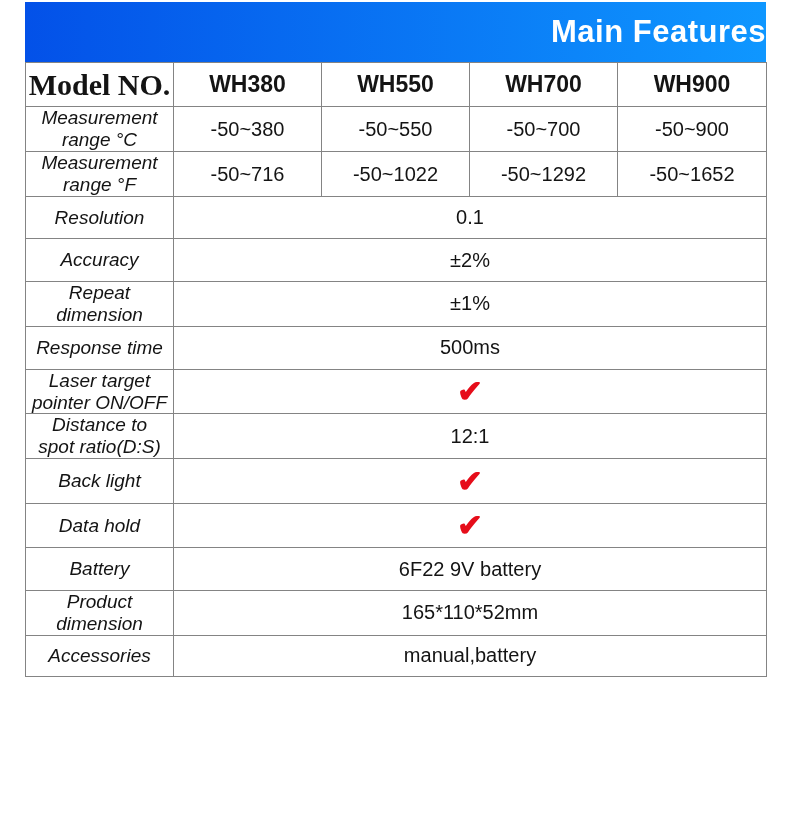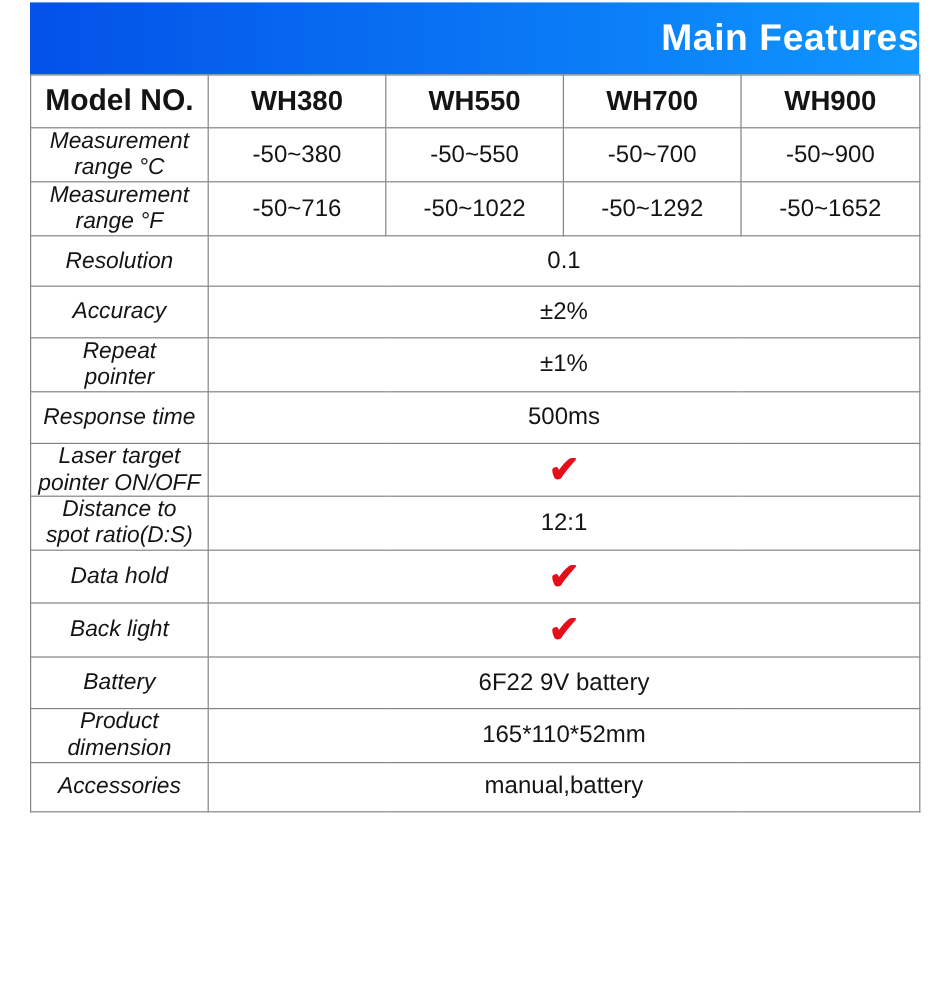--- a/index.html
+++ b/index.html
@@ -49,22 +49,23 @@
     padding:0 2px;
     overflow:hidden;
   }
   td.lbl{
     font-size:19px;
     line-height:1.15;
     white-space:pre-line;
     font-style:italic;
   }
   td.model-h{
-    font-size:25px;
+    font-size:30px;
     font-weight:bold;
+    font-family:Liberation Serif, serif;
   }
   td.model{
     font-size:23px;
     font-weight:bold;
   }
   td.val{
     font-size:20px;
   }
   td.chk{
     font-size:20px;
@@ -126,48 +127,48 @@
         <td class="val" colspan="4">0.1</td>
       </tr>
 
       <tr style="height:43px">
         <td class="lbl">Accuracy</td>
         <td class="val" colspan="4">±2%</td>
       </tr>
 
       <tr style="height:43px">
         <td class="lbl">Repeat
-pointer</td>
+dimension</td>
         <td class="val" colspan="4">±1%</td>
       </tr>
 
       <tr style="height:43px">
         <td class="lbl">Response time</td>
         <td class="val" colspan="4">500ms</td>
       </tr>
 
       <tr style="height:44px">
         <td class="lbl">Laser target
 pointer ON/OFF</td>
         <td class="chk" colspan="4"><span class="check">✔</span></td>
       </tr>
 
       <tr style="height:43px">
         <td class="lbl">Distance to
 spot ratio(D:S)</td>
         <td class="val" colspan="4">12:1</td>
       </tr>
 
-      <tr style="height:44px">
-        <td class="lbl">Data hold</td>
+      <tr style="height:45px">
+        <td class="lbl">Back light</td>
         <td class="chk" colspan="4"><span class="check">✔</span></td>
       </tr>
 
-      <tr style="height:45px">
-        <td class="lbl">Back light</td>
+      <tr style="height:44px">
+        <td class="lbl">Data hold</td>
         <td class="chk" colspan="4"><span class="check">✔</span></td>
       </tr>
 
 
 
 
       <tr style="height:43px">
         <td class="lbl">Battery</td>
         <td class="val" colspan="4">6F22 9V battery</td>
       </tr>

